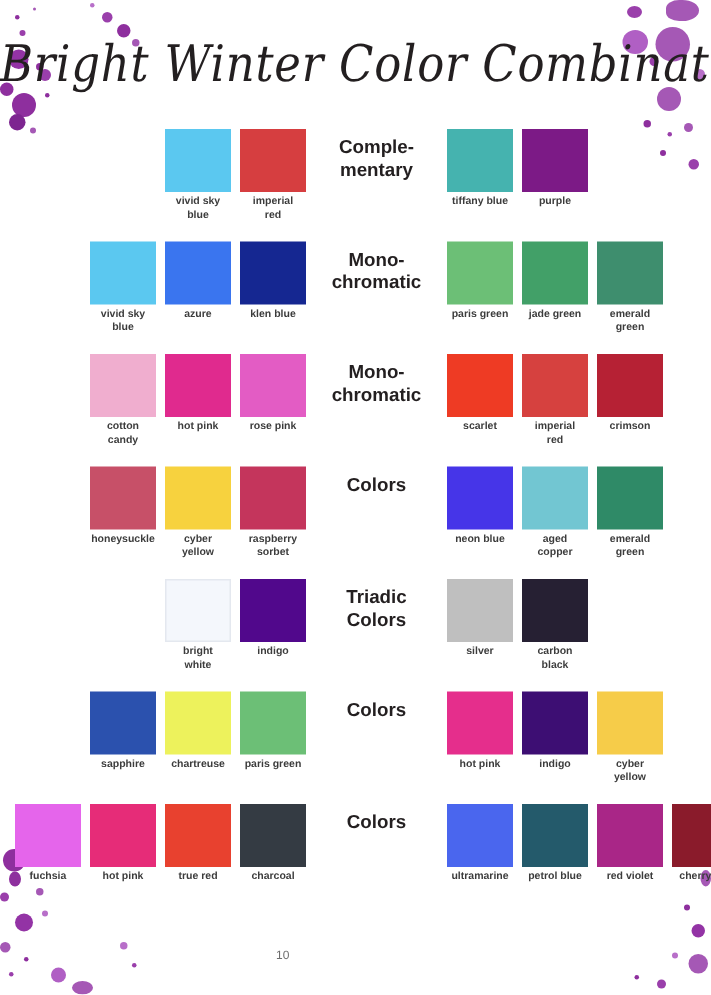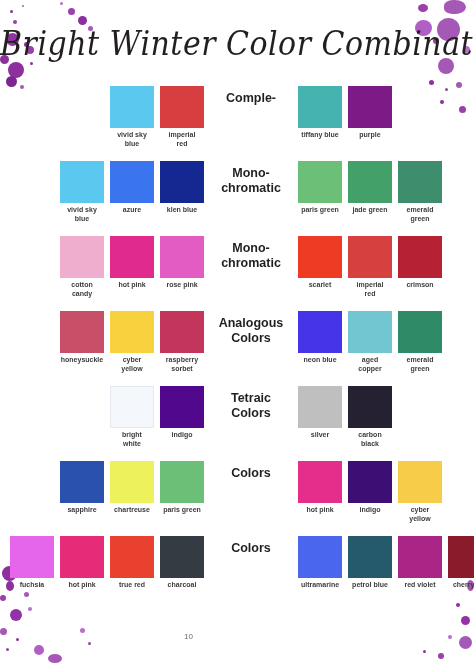--- a/index.html
+++ b/index.html
@@ -192,20 +192,21 @@
           <div class="swatch-cell">
             <span class="swatch" style="background: rgb(214, 62, 64);"></span>
             <div class="sw-label">
               <div>imperial</div>
               <div>red</div>
             </div>
           </div>
         </div>
         <div class="scheme-name">
           <div>Comple-</div>
+          <div>mentary</div>
         </div>
         <div class="side right">
           <div class="swatch-cell">
             <span class="swatch" style="background: rgb(69, 179, 175);"></span>
             <div class="sw-label">
               <div>tiffany blue</div>
             </div>
           </div>
           <div class="swatch-cell">
             <span class="swatch" style="background: rgb(124, 26, 134);"></span>
@@ -328,21 +329,20 @@
           </div>
           <div class="swatch-cell">
             <span class="swatch" style="background: rgb(196, 53, 92);"></span>
             <div class="sw-label">
               <div>raspberry</div>
               <div>sorbet</div>
             </div>
           </div>
         </div>
         <div class="scheme-name">
-          <div>Analogous</div>
           <div>Colors</div>
         </div>
         <div class="side right">
           <div class="swatch-cell">
             <span class="swatch" style="background: rgb(70, 53, 232);"></span>
             <div class="sw-label">
               <div>neon blue</div>
             </div>
           </div>
           <div class="swatch-cell">
@@ -371,21 +371,21 @@
             </div>
           </div>
           <div class="swatch-cell">
             <span class="swatch" style="background: rgb(81, 8, 140);"></span>
             <div class="sw-label">
               <div>indigo</div>
             </div>
           </div>
         </div>
         <div class="scheme-name">
-          <div>Tetraic</div>
+          <div>Triadic</div>
           <div>Colors</div>
         </div>
         <div class="side right">
           <div class="swatch-cell">
             <span class="swatch" style="background: rgb(191, 191, 191);"></span>
             <div class="sw-label">
               <div>silver</div>
             </div>
           </div>
           <div class="swatch-cell">

